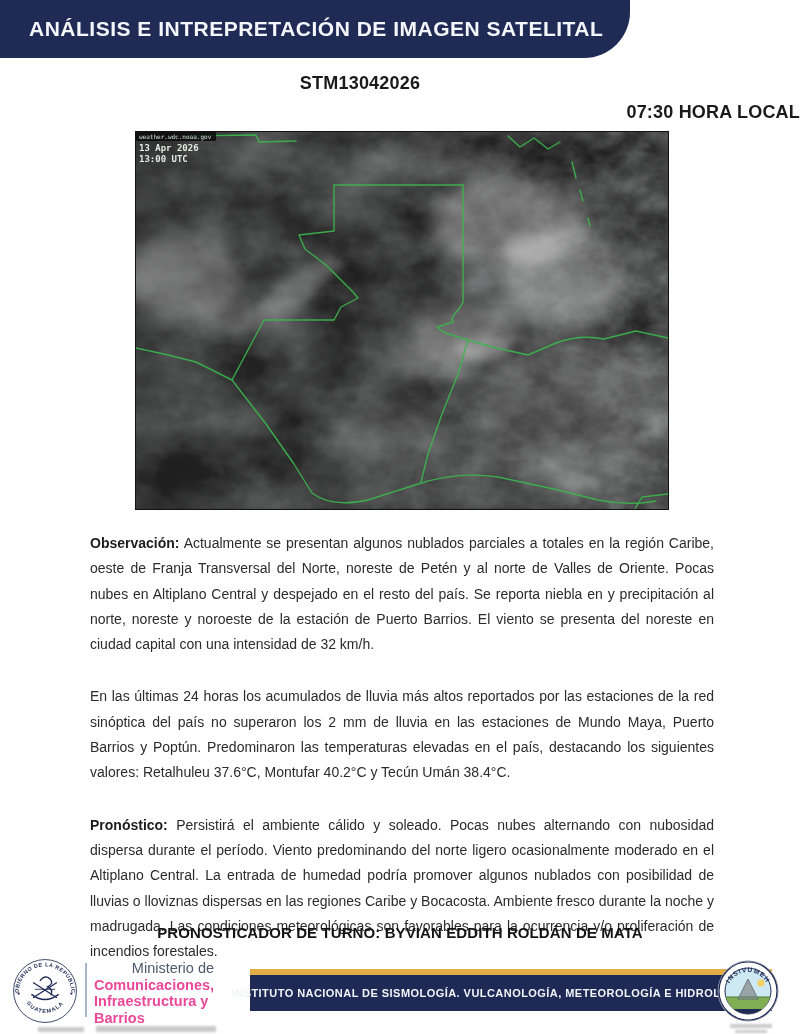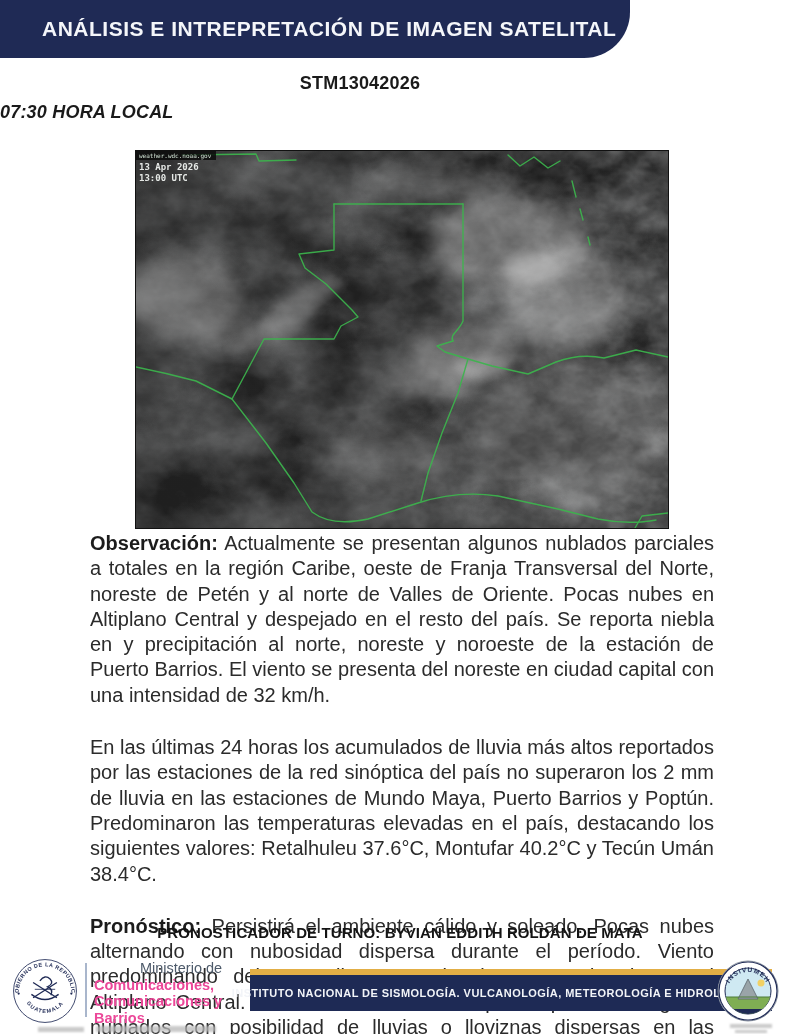--- a/index.html
+++ b/index.html
@@ -6,34 +6,34 @@
   .page{
     position:relative;width:800px;height:1034px;background:#ffffff;overflow:hidden;
     font-family:"Liberation Sans","DejaVu Sans",sans-serif;color:#2e2e2e;
   }
   
   .banner{
     position:absolute;left:0;top:0;width:630px;height:58px;background:#1f2a55;
     border-radius:0 0 46px 0;display:flex;align-items:center;
   }
   .banner-title{
-    color:#f4f6fa;font-weight:bold;font-size:21px;letter-spacing:.5px;padding-left:42px;white-space:nowrap;
+    color:#f4f6fa;font-weight:bold;font-size:21px;letter-spacing:.5px;padding-left:29px;white-space:nowrap;
   }
   
   .report-code{position:absolute;top:73px;left:0;width:720px;text-align:center;
     font-weight:bold;font-size:18px;color:#1a1a1a;letter-spacing:.2px;}
-  .report-time{position:absolute;top:102px;left:0;width:800px;text-align:left;
-    font-weight:bold;font-size:18px;color:#1a1a1a;letter-spacing:.2px;font-style:italic;}
+  .report-time{position:absolute;top:102px;left:0;width:800px;text-align:right;
+    font-weight:bold;font-size:18px;color:#1a1a1a;letter-spacing:.2px;}
   
   .sat{position:absolute;left:135px;top:131px;width:532px;height:377px;
-    border:1px solid #111;background:#84cc16;margin-top:19px;}
+    border:1px solid #111;background:#84cc16;}
   .sat svg{display:block;width:100%;height:100%;}
   
   .bodytext{position:absolute;left:90px;top:531px;width:624px;}
-  .bodytext p{margin:0 0 27px 0;font-size:20px;line-height:25.3px;text-align:justify;color:#2b2b2b;}
+  .bodytext p{margin:0 0 27px 0;font-size:14px;line-height:25.3px;text-align:justify;color:#2b2b2b;}
   .bodytext b{color:#1c1c1c;}
   
   .signature{position:absolute;top:923px;left:0;width:800px;text-align:center;
     font-weight:bold;font-size:15px;line-height:19px;color:#141414;letter-spacing:.1px;}
   
   .seal{position:absolute;left:11px;top:957px;width:68px;height:68px;}
   .divider{position:absolute;left:85px;top:963px;width:2px;height:54px;background:#a9b6cc;}
   .ministry{position:absolute;left:94px;top:960px;font-size:14.5px;line-height:16.5px;}
   .ministry .m1{color:#4d5a6a;font-weight:normal;text-align:right;}
   .ministry .mb{color:#ec4899;font-weight:bold;}
@@ -167,21 +167,21 @@
       <path d="M 34,28 q 6,-8 12,-2 q 5,5 -3,9 q 7,3 4,10"></path>
       <path d="M 28,38 H 52" stroke-width="1"></path>
     </g>
   </svg>
 
   <div class="divider"></div>
 
   <div class="ministry">
     <div class="m1">Ministerio de</div>
     <div class="mb">Comunicaciones,</div>
-    <div class="mb">Comunicaciones y</div>
+    <div class="mb">Infraestructura y</div>
     <div class="mb">Barrios</div>
   </div>
 
   <div class="navybar">
     <div class="gold"></div>
     <div class="navy">
       <span>INSTITUTO NACIONAL DE SISMOLOGÍA. VULCANOLOGÍA, METEOROLOGÍA E HIDROLOGÍA</span>
     </div>
   </div>
 

